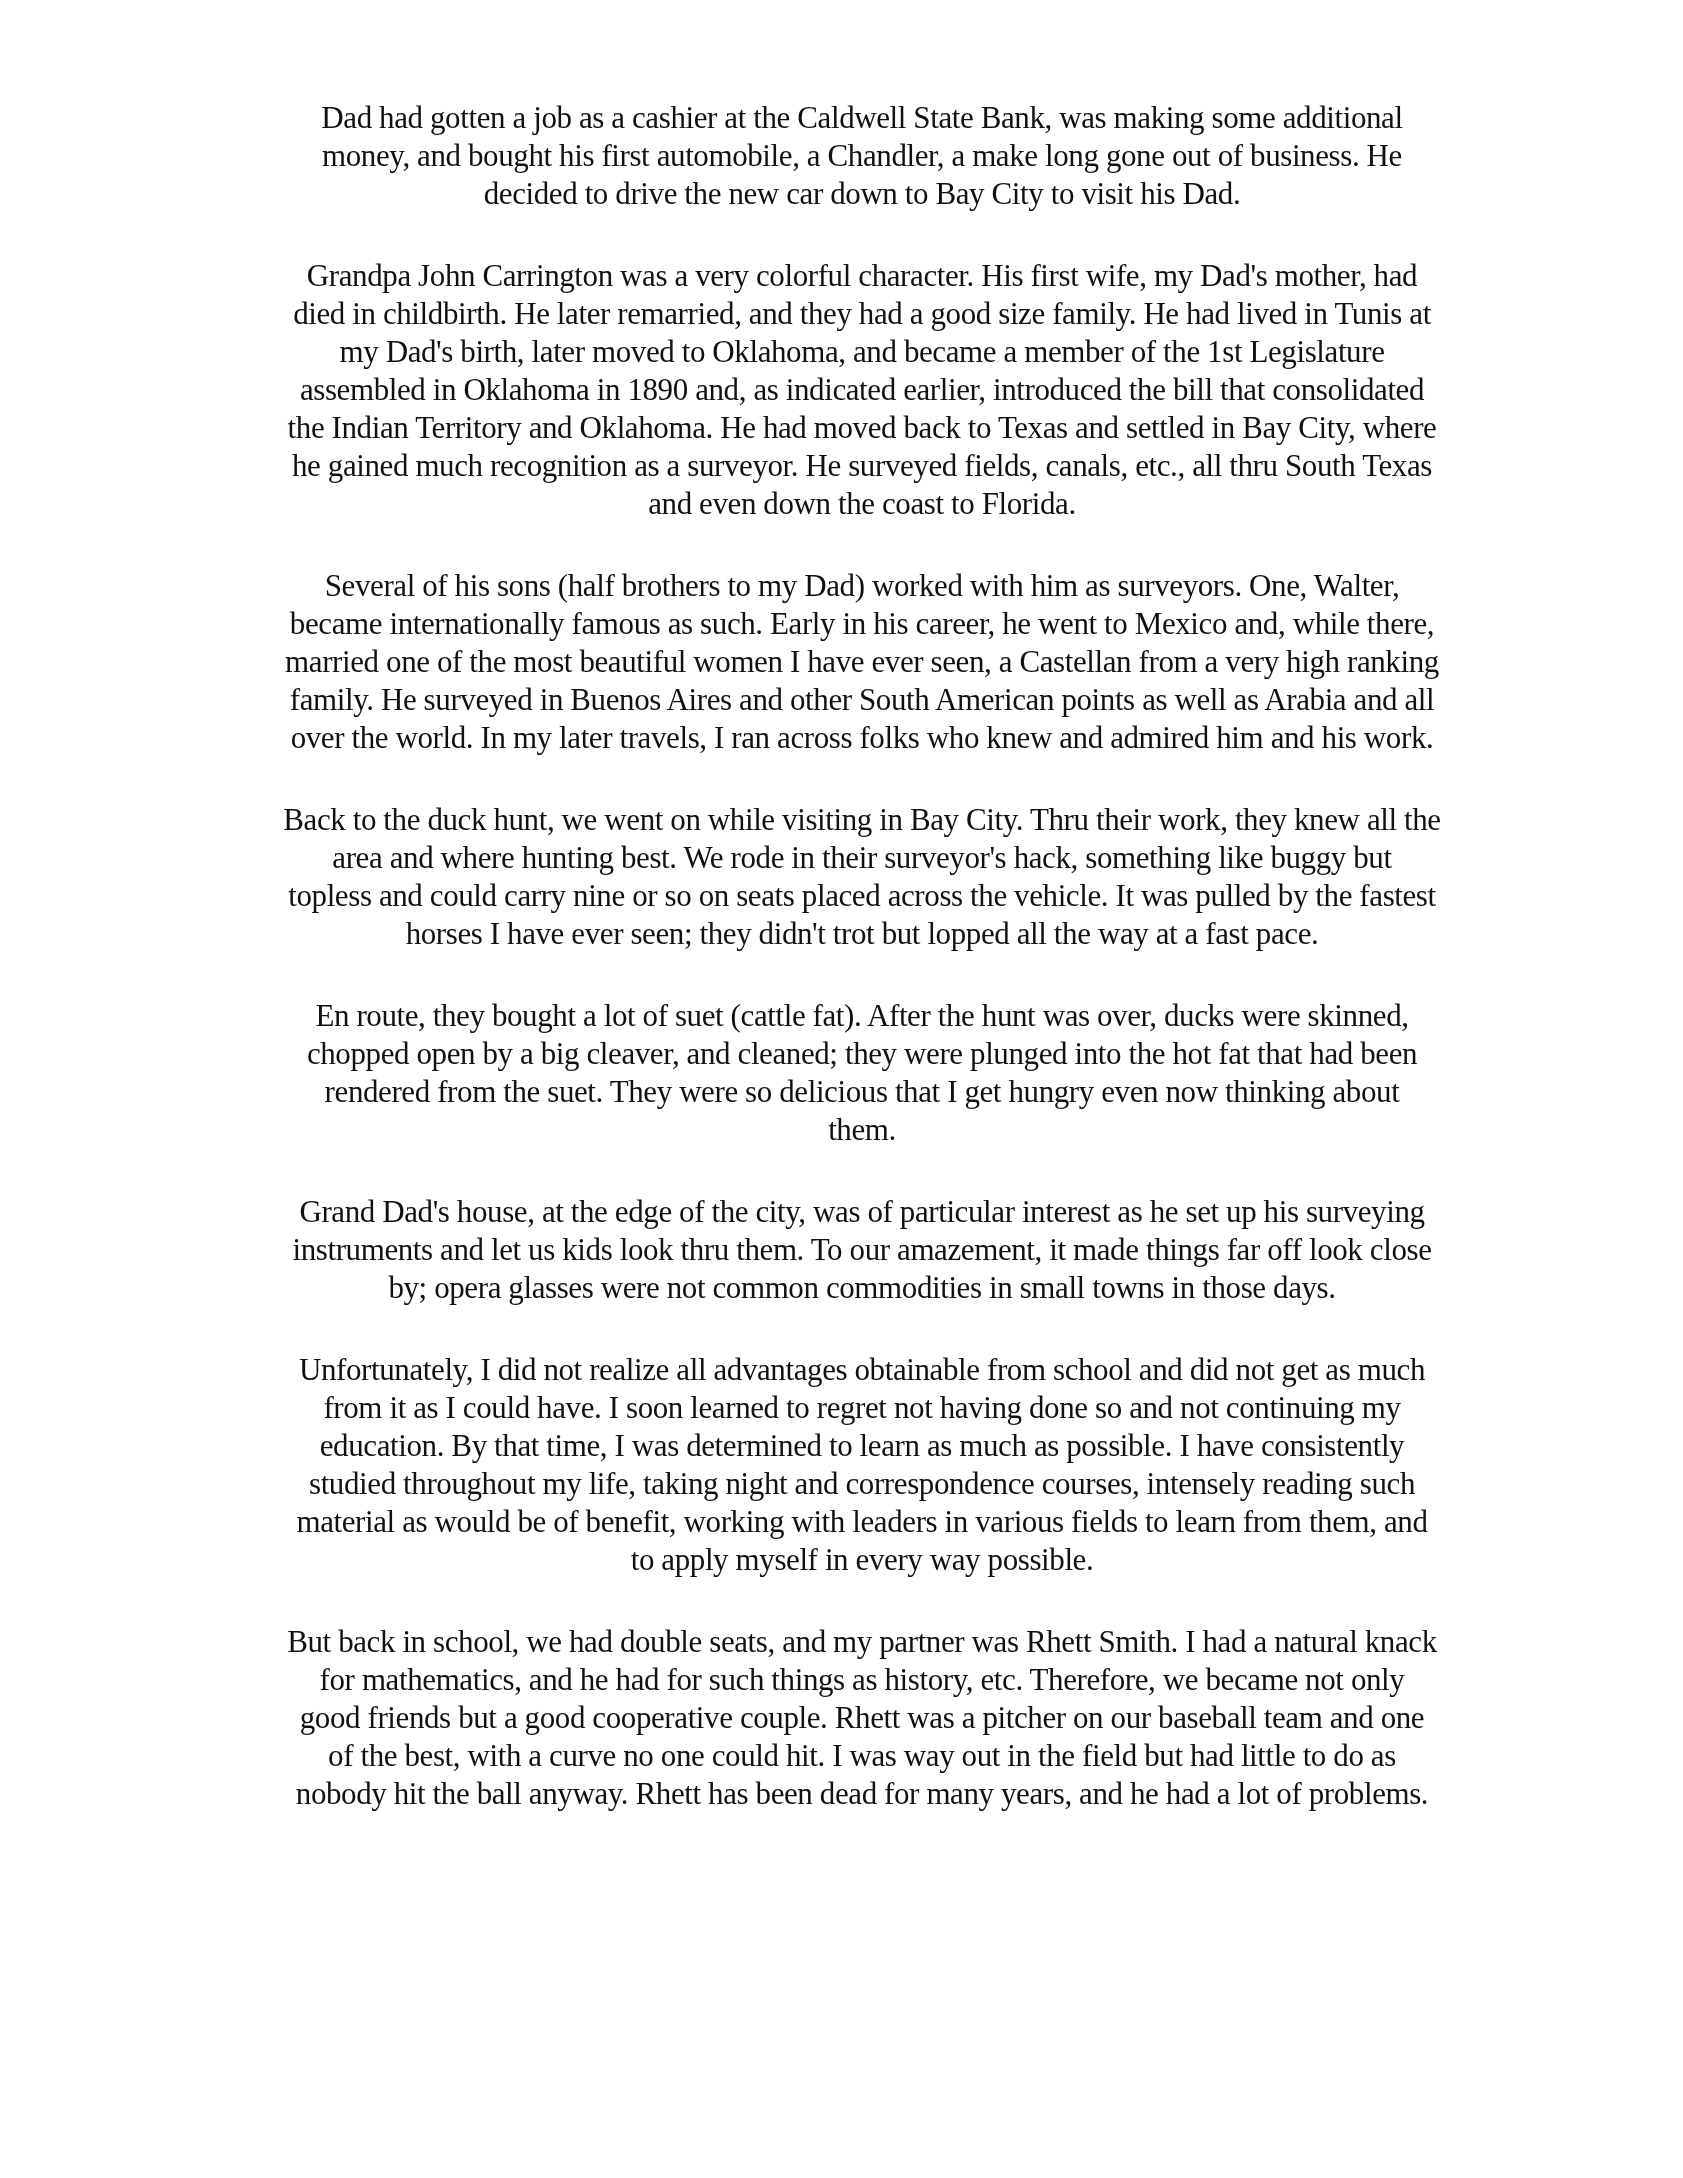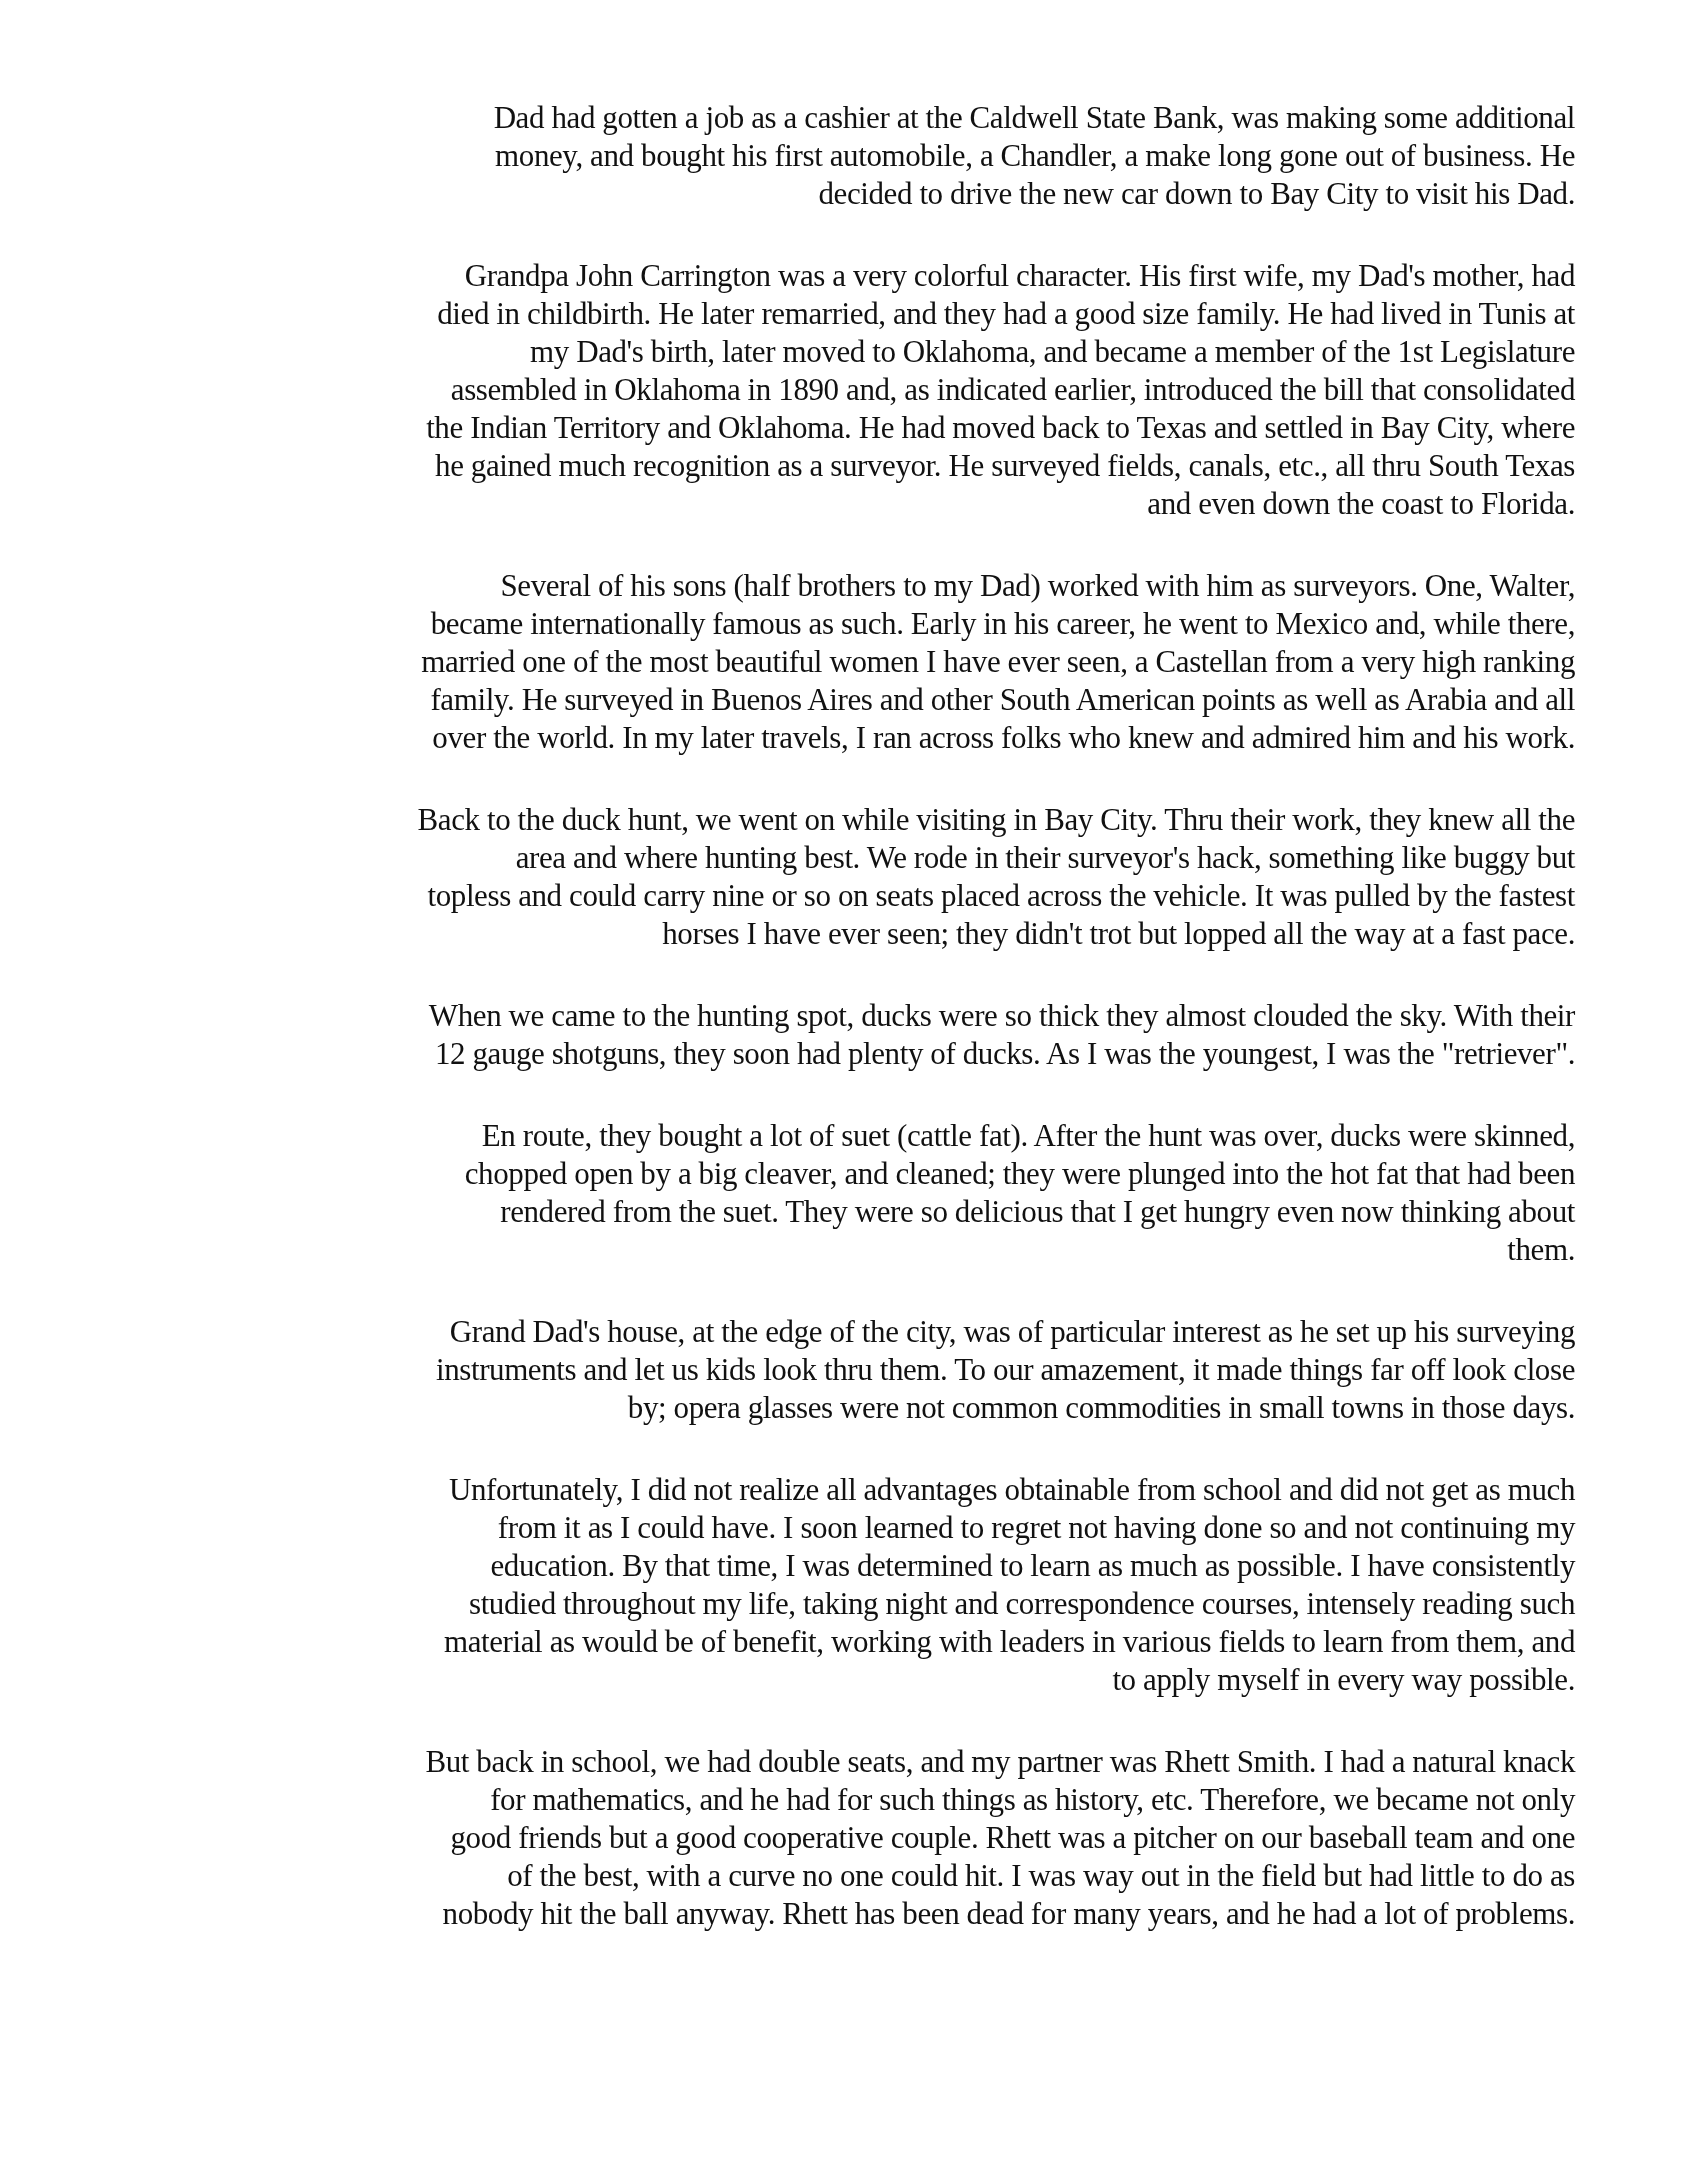--- a/index.html
+++ b/index.html
@@ -21,21 +21,21 @@
     width: 1426px;
     color: #111111;
     font-family: "Liberation Serif", "DejaVu Serif", serif;
     font-size: 31px;
     line-height: 38px;
     letter-spacing: -0.4px;
   }
   .content p {
     margin: 0 0 44px 0;
     white-space: pre-line; 
-    text-align: right;
+    text-align: center;
   }
   .content p:last-child {
     margin-bottom: 16px;
   }
 </style>
 </head>
 <body>
 
 <div class="page">
   <div class="content">
@@ -51,22 +51,20 @@
 and even down the coast to Florida.</p>
     <p>Several of his sons (half brothers to my Dad) worked with him as surveyors. One, Walter,
 became internationally famous as such. Early in his career, he went to Mexico and, while there,
 married one of the most beautiful women I have ever seen, a Castellan from a very high ranking
 family. He surveyed in Buenos Aires and other South American points as well as Arabia and all
 over the world. In my later travels, I ran across folks who knew and admired him and his work.</p>
     <p>Back to the duck hunt, we went on while visiting in Bay City. Thru their work, they knew all the
 area and where hunting best. We rode in their surveyor's hack, something like buggy but
 topless and could carry nine or so on seats placed across the vehicle. It was pulled by the fastest
 horses I have ever seen; they didn't trot but lopped all the way at a fast pace.</p>
-    <p>When we came to the hunting spot, ducks were so thick they almost clouded the sky. With their
-12 gauge shotguns, they soon had plenty of ducks. As I was the youngest, I was the "retriever".</p>
     <p>En route, they bought a lot of suet (cattle fat). After the hunt was over, ducks were skinned,
 chopped open by a big cleaver, and cleaned; they were plunged into the hot fat that had been
 rendered from the suet. They were so delicious that I get hungry even now thinking about
 them.</p>
     <p>Grand Dad's house, at the edge of the city, was of particular interest as he set up his surveying
 instruments and let us kids look thru them. To our amazement, it made things far off look close
 by; opera glasses were not common commodities in small towns in those days.</p>
     <p>Unfortunately, I did not realize all advantages obtainable from school and did not get as much
 from it as I could have. I soon learned to regret not having done so and not continuing my
 education. By that time, I was determined to learn as much as possible. I have consistently

